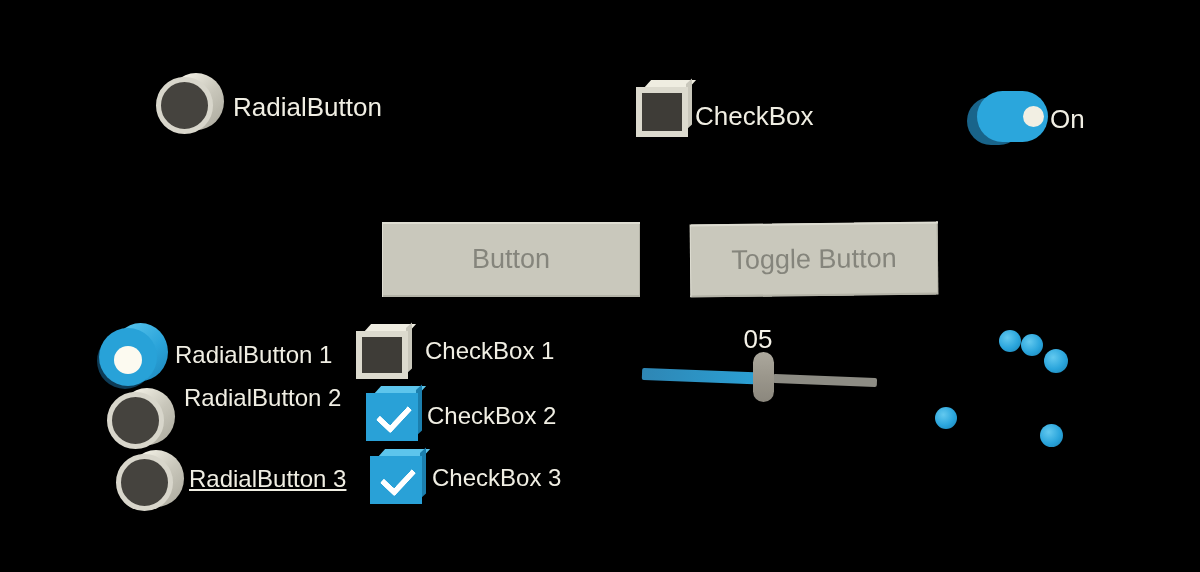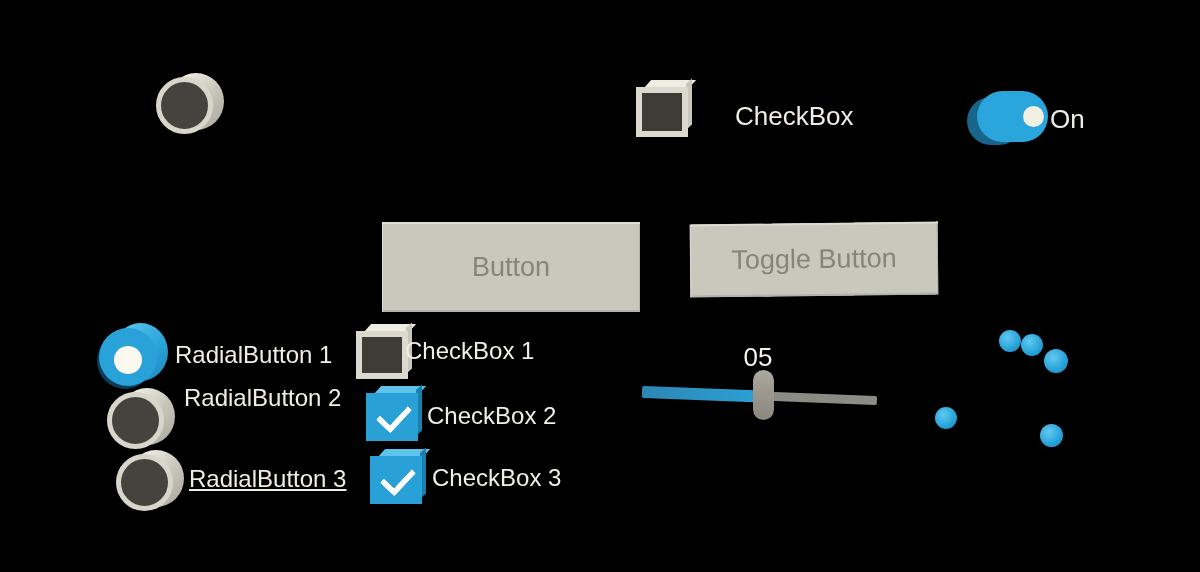--- a/index.html
+++ b/index.html
@@ -91,21 +91,21 @@
 
   
   .push-btn {
     position: absolute; display: flex; align-items: center; justify-content: center;
     background: #C9C8BC; color: #85857C; font-size: 27px;
     box-shadow: inset 1px 2px 0 #DEDDD2, inset -1px -2px 0 #B4B3A7;
     cursor: pointer;
   }
 
   
-  .slider { position: absolute; left: 640px; top: 342px; width: 245px; height: 88px; text-decoration: underline; }
+  .slider { position: absolute; left: 640px; top: 324px; width: 245px; height: 88px; text-decoration: underline; }
   .slider .value {
     position: absolute; left: 96px; top: 0; width: 44px;
     text-align: center; color: #F5F2E8; font-size: 26px;
   }
   .slider .track-left {
     position: absolute; left: 2px; top: 44px; width: 114px; height: 12px;
     background: linear-gradient(90deg, #2E86B4, #2BA0D4);
     transform: rotate(2.2deg); transform-origin: left center; border-radius: 2px;
     cursor: pointer;
   }
@@ -130,36 +130,37 @@
 </style>
 </head>
 <body>
 
 <div class="stage">
 
   <div class="cyl" style="left:156px; top:73px;">
     <div class="rim"></div>
     <div class="face"></div>
   </div>
+  <div class="label lbl-lg" style="left:233px; top:92px;">RadialButton</div>
 
   <div class="cube grey" style="left:636px; top:80px; width:56px; height:58px;">
     <div class="top"></div>
     <div class="side"></div>
     <div class="front" style="width:52px; height:50px;"></div>
   </div>
-  <div class="label lbl-lg" style="left:735px; top:101px;">CheckBox</div>
+  <div class="label lbl-lg" style="left:695px; top:101px;">CheckBox</div>
 
   <div class="toggle">
     <div class="back"></div>
     <div class="front"></div>
     <div class="knob"></div>
   </div>
   <div class="label lbl-lg" style="left:1050px; top:104px;">On</div>
 
-  <div class="push-btn" style="left:382px; top:222px; width:258px; height:90px;">
+  <div class="push-btn" style="left:382px; top:222px; width:258px; height:75px;">
     <span>Button</span>
   </div>
   <div class="push-btn" style="left:690px; top:223px; width:248px; height:73px; transform:rotate(-0.7deg);">
     <span>Toggle Button</span>
   </div>
 
   <div class="cyl blue" style="left:99px; top:323px;">
     <div class="rim"></div>
     <div class="face"></div>
     <div class="dot"></div>
@@ -176,21 +177,21 @@
     <div class="rim"></div>
     <div class="face"></div>
   </div>
   <div class="label lbl-md" style="left:189px; top:465px;text-decoration:underline;">RadialButton 3</div>
 
   <div class="cube grey" style="left:356px; top:324px;">
     <div class="top"></div>
     <div class="side"></div>
     <div class="front"></div>
   </div>
-  <div class="label lbl-md" style="left:405px; top:337px;">CheckBox 1</div>
+  <div class="label lbl-md" style="left:425px; top:337px;">CheckBox 1</div>
 
   <div class="cube blue" style="left:366px; top:386px;">
     <div class="top"></div>
     <div class="side"></div>
     <div class="front"></div>
     <div class="check"></div>
   </div>
   <div class="label lbl-md" style="left:427px; top:402px;">CheckBox 2</div>
 
   <div class="cube blue" style="left:370px; top:449px;">

